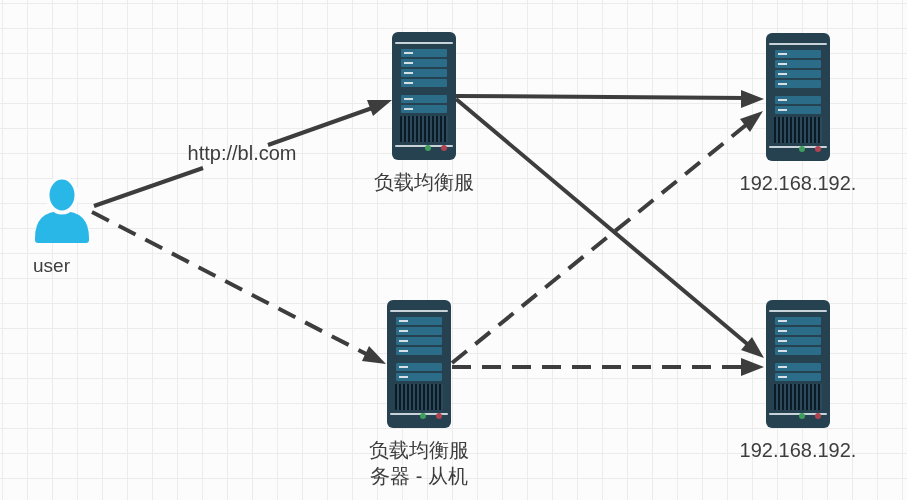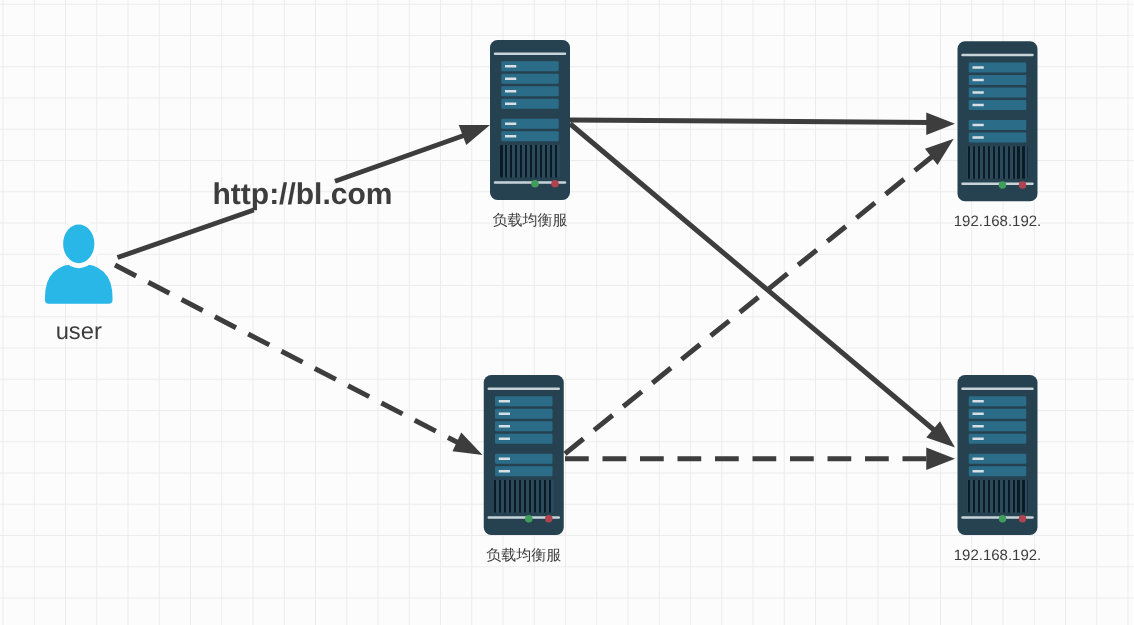--- a/index.html
+++ b/index.html
@@ -51,35 +51,35 @@
   }
   .server .bottom-line { position: absolute; left: 3px; right: 3px; top: 113px; height: 2px; background: #c7d3d9; border-radius: 1px; }
   .server .leds        { position: absolute; right: 9px; bottom: 4px; }
   .server .led         { display: inline-block; width: 6px; height: 6px; border-radius: 50%; margin-left: 6px; vertical-align: middle; }
   .server .led-green   { background: #3f9e5c; }
   .server .led-red     { background: #b04350; }
 
   .node-label {
     margin-top: 9px;
     text-align: center;
-    font-size: 12px;
+    font-size: 20px;
     line-height: 1.3;
     color: #3d3d3d;
     white-space: nowrap;
   }
 
   
-  .user-node { position: absolute; left: 33px; top: 176px; z-index: 2; width: 60px; display: flex; flex-direction: column; align-items: center; }
+  .user-node { position: absolute; left: 33px; top: 176px; z-index: 2; width: 60px; display: flex; flex-direction: column; align-items: flex-start; }
   .user-label { margin-top: 11px; font-size: 19px; color: #3d3d3d; }
 
   
   .edge-label {
     position: absolute; left: 166px; top: 142px; width: 152px;
     z-index: 2; text-align: center;
-    font-size: 24px; color: #3d3d3d; white-space: nowrap; font-weight: bold;
+    font-size: 20px; color: #3d3d3d; white-space: nowrap;
   }
 </style>
 </head>
 <body>
 
 <div class="canvas">
 
   <svg class="edges" viewBox="0 0 907 500" xmlns="http://www.w3.org/2000/svg">
 
     <g>
@@ -184,20 +184,21 @@
       </div>
       <div class="vent"></div>
       <div class="bottom-line"></div>
       <div class="leds">
         <span class="led led-green"></span>
         <span class="led led-red"></span>
       </div>
     </div>
     <div class="node-label">
       <div>负载均衡服</div>
+      <div>务器 - 从机</div>
     </div>
   </div>
 
   <div class="node" style="left:718px; top:33px;">
     <div class="server">
       <div class="cap-line"></div>
       <div class="bars">
         <div class="bar">
             <span class="dash"></span>
           </div>

